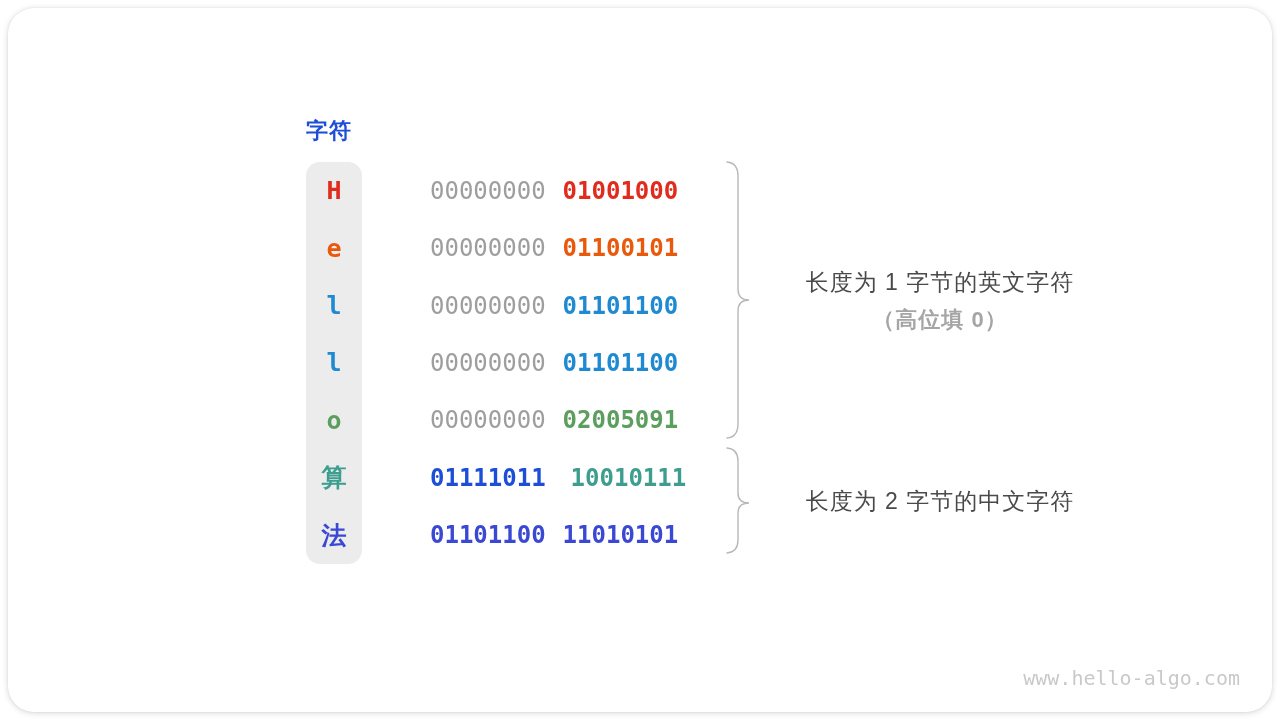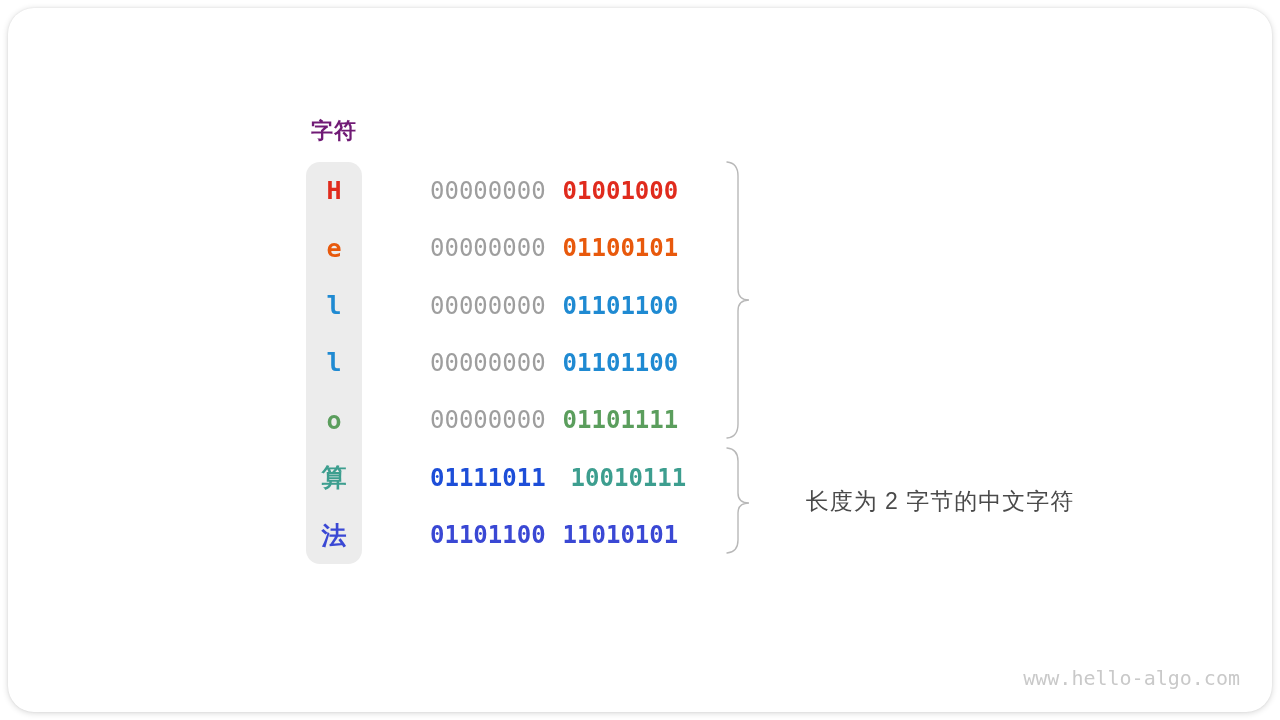--- a/index.html
+++ b/index.html
@@ -15,22 +15,21 @@
     position: absolute;
     left: 8px; top: 8px;
     width: 1264px; height: 704px;
     background: #ffffff;
     border-radius: 26px;
     box-shadow: 0 1px 6px rgba(0,0,0,0.16), 0 0 2px rgba(0,0,0,0.08);
   }
   .char-header {
     position: absolute;
     left: 298px; top: 108px; width: 56px;
-    text-align: center;
-    font-size: 22px; font-weight: bold; color: #701a75;
+    font-size: 22px; font-weight: bold; color: #1d4ed8;
     letter-spacing: 1px;
   }
   .unicode-header {
     position: absolute;
     left: 449px; top: 106px; width: 200px;
     text-align: center;
     font-family: "DejaVu Sans Mono", monospace;
     font-size: 25px; font-weight: bold; color: #3c3c3c;
   }
   .char-column {
@@ -137,37 +136,41 @@
       <div class="brow">
         <span class="byte byte1" style="color: rgb(158, 158, 158);">00000000</span>
         <span class="byte byte2" style="color: rgb(31, 138, 210);">01101100</span>
       </div>
       <div class="brow">
         <span class="byte byte1" style="color: rgb(158, 158, 158);">00000000</span>
         <span class="byte byte2" style="color: rgb(31, 138, 210);">01101100</span>
       </div>
       <div class="brow">
         <span class="byte byte1" style="color: rgb(158, 158, 158);">00000000</span>
-        <span class="byte byte2" style="color: rgb(91, 158, 93);">01101111</span>
+        <span class="byte byte2" style="color: rgb(91, 158, 93);">02005091</span>
       </div>
       <div class="brow">
         <span class="byte byte1" style="color: #1d4ed8;">01111011</span>
         <span class="byte byte2" style="color: rgb(61, 158, 143); margin-left: 8px;">10010111</span>
       </div>
       <div class="brow">
         <span class="byte byte1" style="color: rgb(58, 72, 212);">01101100</span>
         <span class="byte byte2" style="color: rgb(58, 72, 212);">11010101</span>
       </div>
     </div>
 
     <svg class="brace-layer" width="1264" height="704" viewBox="0 0 1264 704">
       <path d="M 719 154 Q 730 155 730 168 L 730 281 Q 730 292 741 292 Q 730 292 730 303 L 730 416 Q 730 429 719 430" fill="none" stroke="#b8b8b8" stroke-width="1.4" stroke-linecap="round"></path>
       <path d="M 719 440 Q 730 441 730 453 L 730 485 Q 730 495 741 495 Q 730 495 730 505 L 730 532 Q 730 544 719 545" fill="none" stroke="#b8b8b8" stroke-width="1.4" stroke-linecap="round"></path>
     </svg>
 
+    <div class="annotation1">
+      <div class="ann-main">长度为 1 字节的英文字符</div>
+      <div class="ann-sub">（高位填 0）</div>
+    </div>
 
     <div class="annotation2">
       <div class="ann-main">长度为 2 字节的中文字符</div>
     </div>
 
     <div class="watermark">www.hello-algo.com</div>
 
   </div>
 </div>
 

